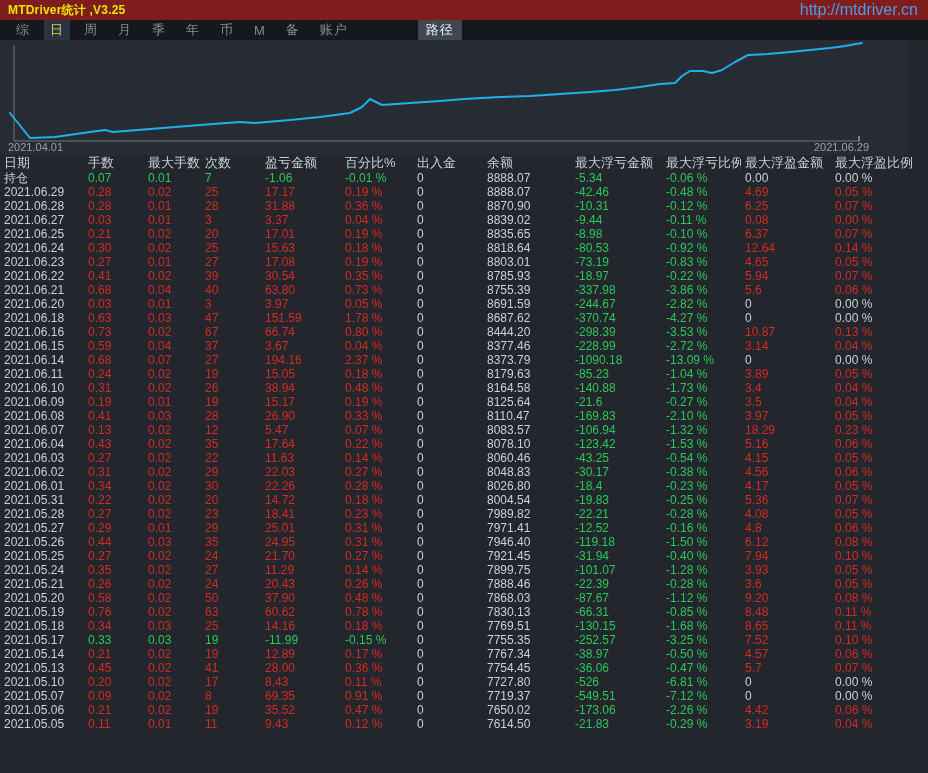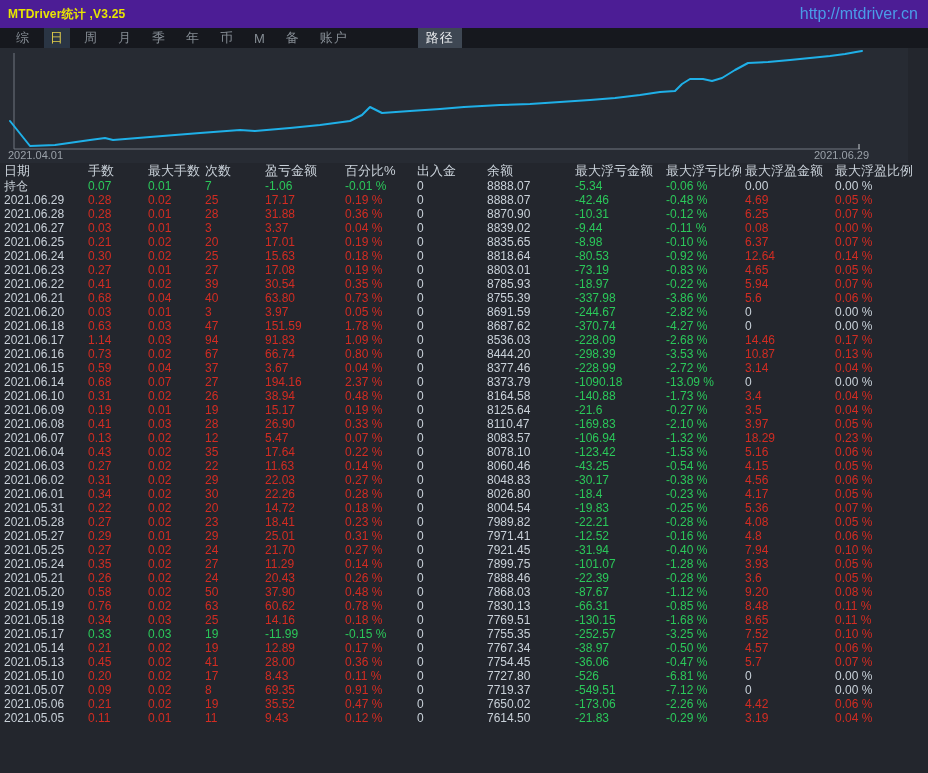--- a/index.html
+++ b/index.html
@@ -4,21 +4,21 @@
 <style>
   html,body { margin:0; padding:0; }
   body {
     width:928px; height:773px;
     background:#23262d;
     font-family:"Liberation Sans", sans-serif;
     overflow:hidden;
     -webkit-font-smoothing:antialiased;
   }
   .titlebar {
-    height:28px; background:#4c1d95;
+    height:20px; background:#7f1d1d;
     display:flex; justify-content:space-between; align-items:center;
     padding:0 10px 0 8px;
   }
   .app-title { color:#e8e600; font-size:12px; font-weight:bold; letter-spacing:.2px; }
   .app-link { color:#4a9ce8; font-size:16px; text-decoration:none; }
   .menubar {
     height:20px; background:#16181e;
     display:flex; align-items:center;
     font-size:13px; color:#848b93;
     padding-left:10px;
@@ -264,34 +264,20 @@
         <td class="t-r">151.59</td>
         <td class="t-r">1.78 %</td>
         <td class="t-w">0</td>
         <td class="t-w">8687.62</td>
         <td class="t-g">-370.74</td>
         <td class="t-g">-4.27 %</td>
         <td class="t-w">0</td>
         <td class="t-w">0.00 %</td>
       </tr>
       <tr>
-        <td class="t-w">2021.06.17</td>
-        <td class="t-r">1.14</td>
-        <td class="t-r">0.03</td>
-        <td class="t-r">94</td>
-        <td class="t-r">91.83</td>
-        <td class="t-r">1.09 %</td>
-        <td class="t-w">0</td>
-        <td class="t-w">8536.03</td>
-        <td class="t-g">-228.09</td>
-        <td class="t-g">-2.68 %</td>
-        <td class="t-r">14.46</td>
-        <td class="t-r">0.17 %</td>
-      </tr>
-      <tr>
         <td class="t-w">2021.06.16</td>
         <td class="t-r">0.73</td>
         <td class="t-r">0.02</td>
         <td class="t-r">67</td>
         <td class="t-r">66.74</td>
         <td class="t-r">0.80 %</td>
         <td class="t-w">0</td>
         <td class="t-w">8444.20</td>
         <td class="t-g">-298.39</td>
         <td class="t-g">-3.53 %</td>
@@ -320,20 +306,34 @@
         <td class="t-r">194.16</td>
         <td class="t-r">2.37 %</td>
         <td class="t-w">0</td>
         <td class="t-w">8373.79</td>
         <td class="t-g">-1090.18</td>
         <td class="t-g">-13.09 %</td>
         <td class="t-w">0</td>
         <td class="t-w">0.00 %</td>
       </tr>
       <tr>
+        <td class="t-w">2021.06.11</td>
+        <td class="t-r">0.24</td>
+        <td class="t-r">0.02</td>
+        <td class="t-r">19</td>
+        <td class="t-r">15.05</td>
+        <td class="t-r">0.18 %</td>
+        <td class="t-w">0</td>
+        <td class="t-w">8179.63</td>
+        <td class="t-g">-85.23</td>
+        <td class="t-g">-1.04 %</td>
+        <td class="t-r">3.89</td>
+        <td class="t-r">0.05 %</td>
+      </tr>
+      <tr>
         <td class="t-w">2021.06.10</td>
         <td class="t-r">0.31</td>
         <td class="t-r">0.02</td>
         <td class="t-r">26</td>
         <td class="t-r">38.94</td>
         <td class="t-r">0.48 %</td>
         <td class="t-w">0</td>
         <td class="t-w">8164.58</td>
         <td class="t-g">-140.88</td>
         <td class="t-g">-1.73 %</td>
@@ -474,20 +474,34 @@
         <td class="t-r">25.01</td>
         <td class="t-r">0.31 %</td>
         <td class="t-w">0</td>
         <td class="t-w">7971.41</td>
         <td class="t-g">-12.52</td>
         <td class="t-g">-0.16 %</td>
         <td class="t-r">4.8</td>
         <td class="t-r">0.06 %</td>
       </tr>
       <tr>
+        <td class="t-w">2021.05.26</td>
+        <td class="t-r">0.44</td>
+        <td class="t-r">0.03</td>
+        <td class="t-r">35</td>
+        <td class="t-r">24.95</td>
+        <td class="t-r">0.31 %</td>
+        <td class="t-w">0</td>
+        <td class="t-w">7946.40</td>
+        <td class="t-g">-119.18</td>
+        <td class="t-g">-1.50 %</td>
+        <td class="t-r">6.12</td>
+        <td class="t-r">0.08 %</td>
+      </tr>
+      <tr>
         <td class="t-w">2021.05.25</td>
         <td class="t-r">0.27</td>
         <td class="t-r">0.02</td>
         <td class="t-r">24</td>
         <td class="t-r">21.70</td>
         <td class="t-r">0.27 %</td>
         <td class="t-w">0</td>
         <td class="t-w">7921.45</td>
         <td class="t-g">-31.94</td>
         <td class="t-g">-0.40 %</td>

